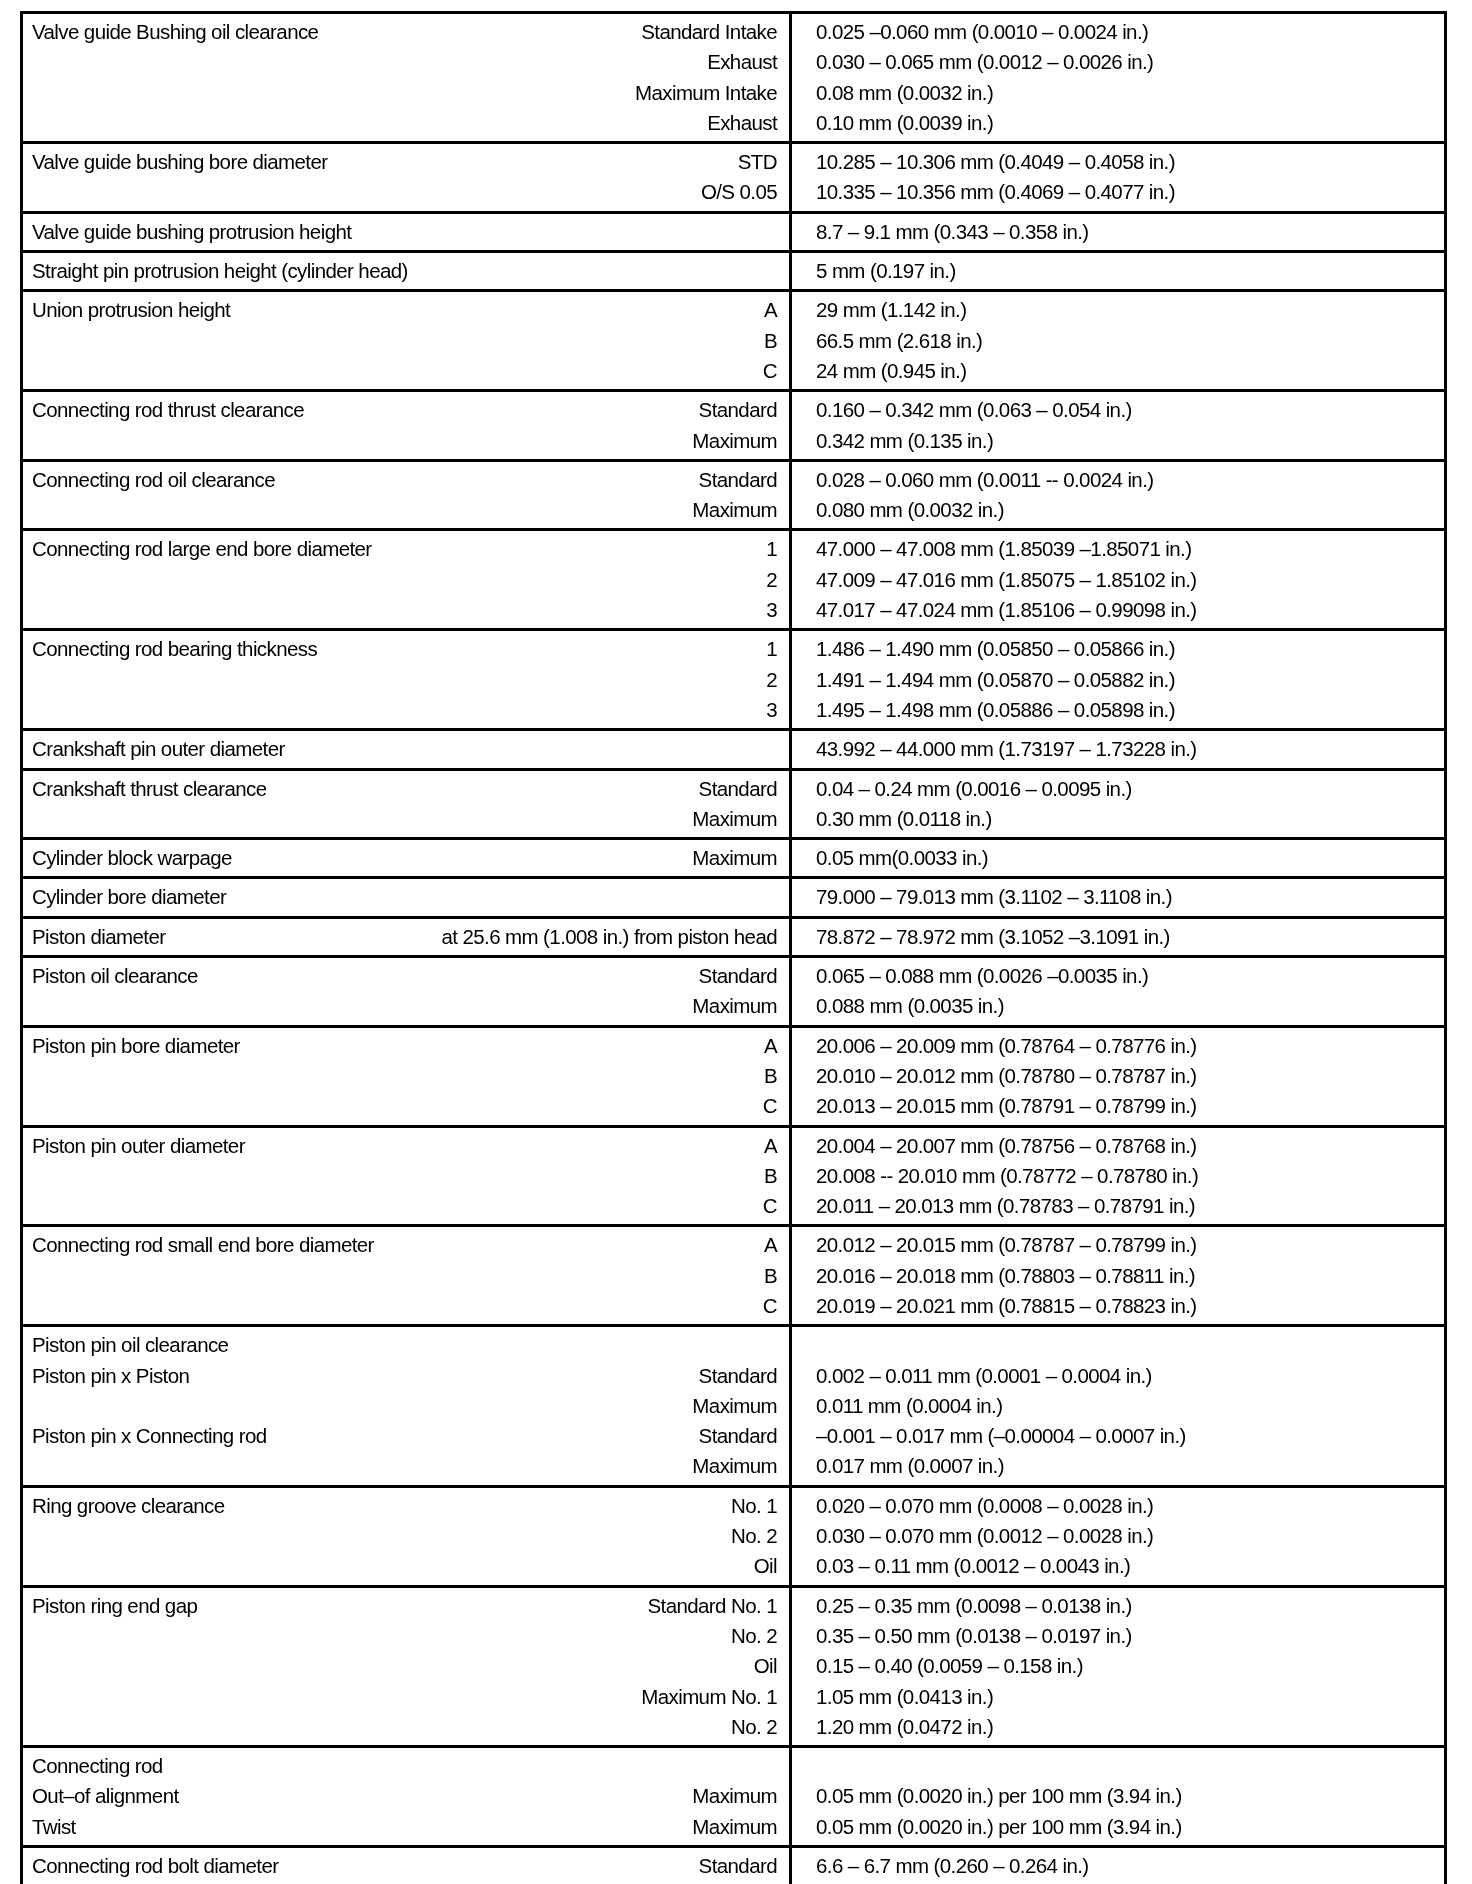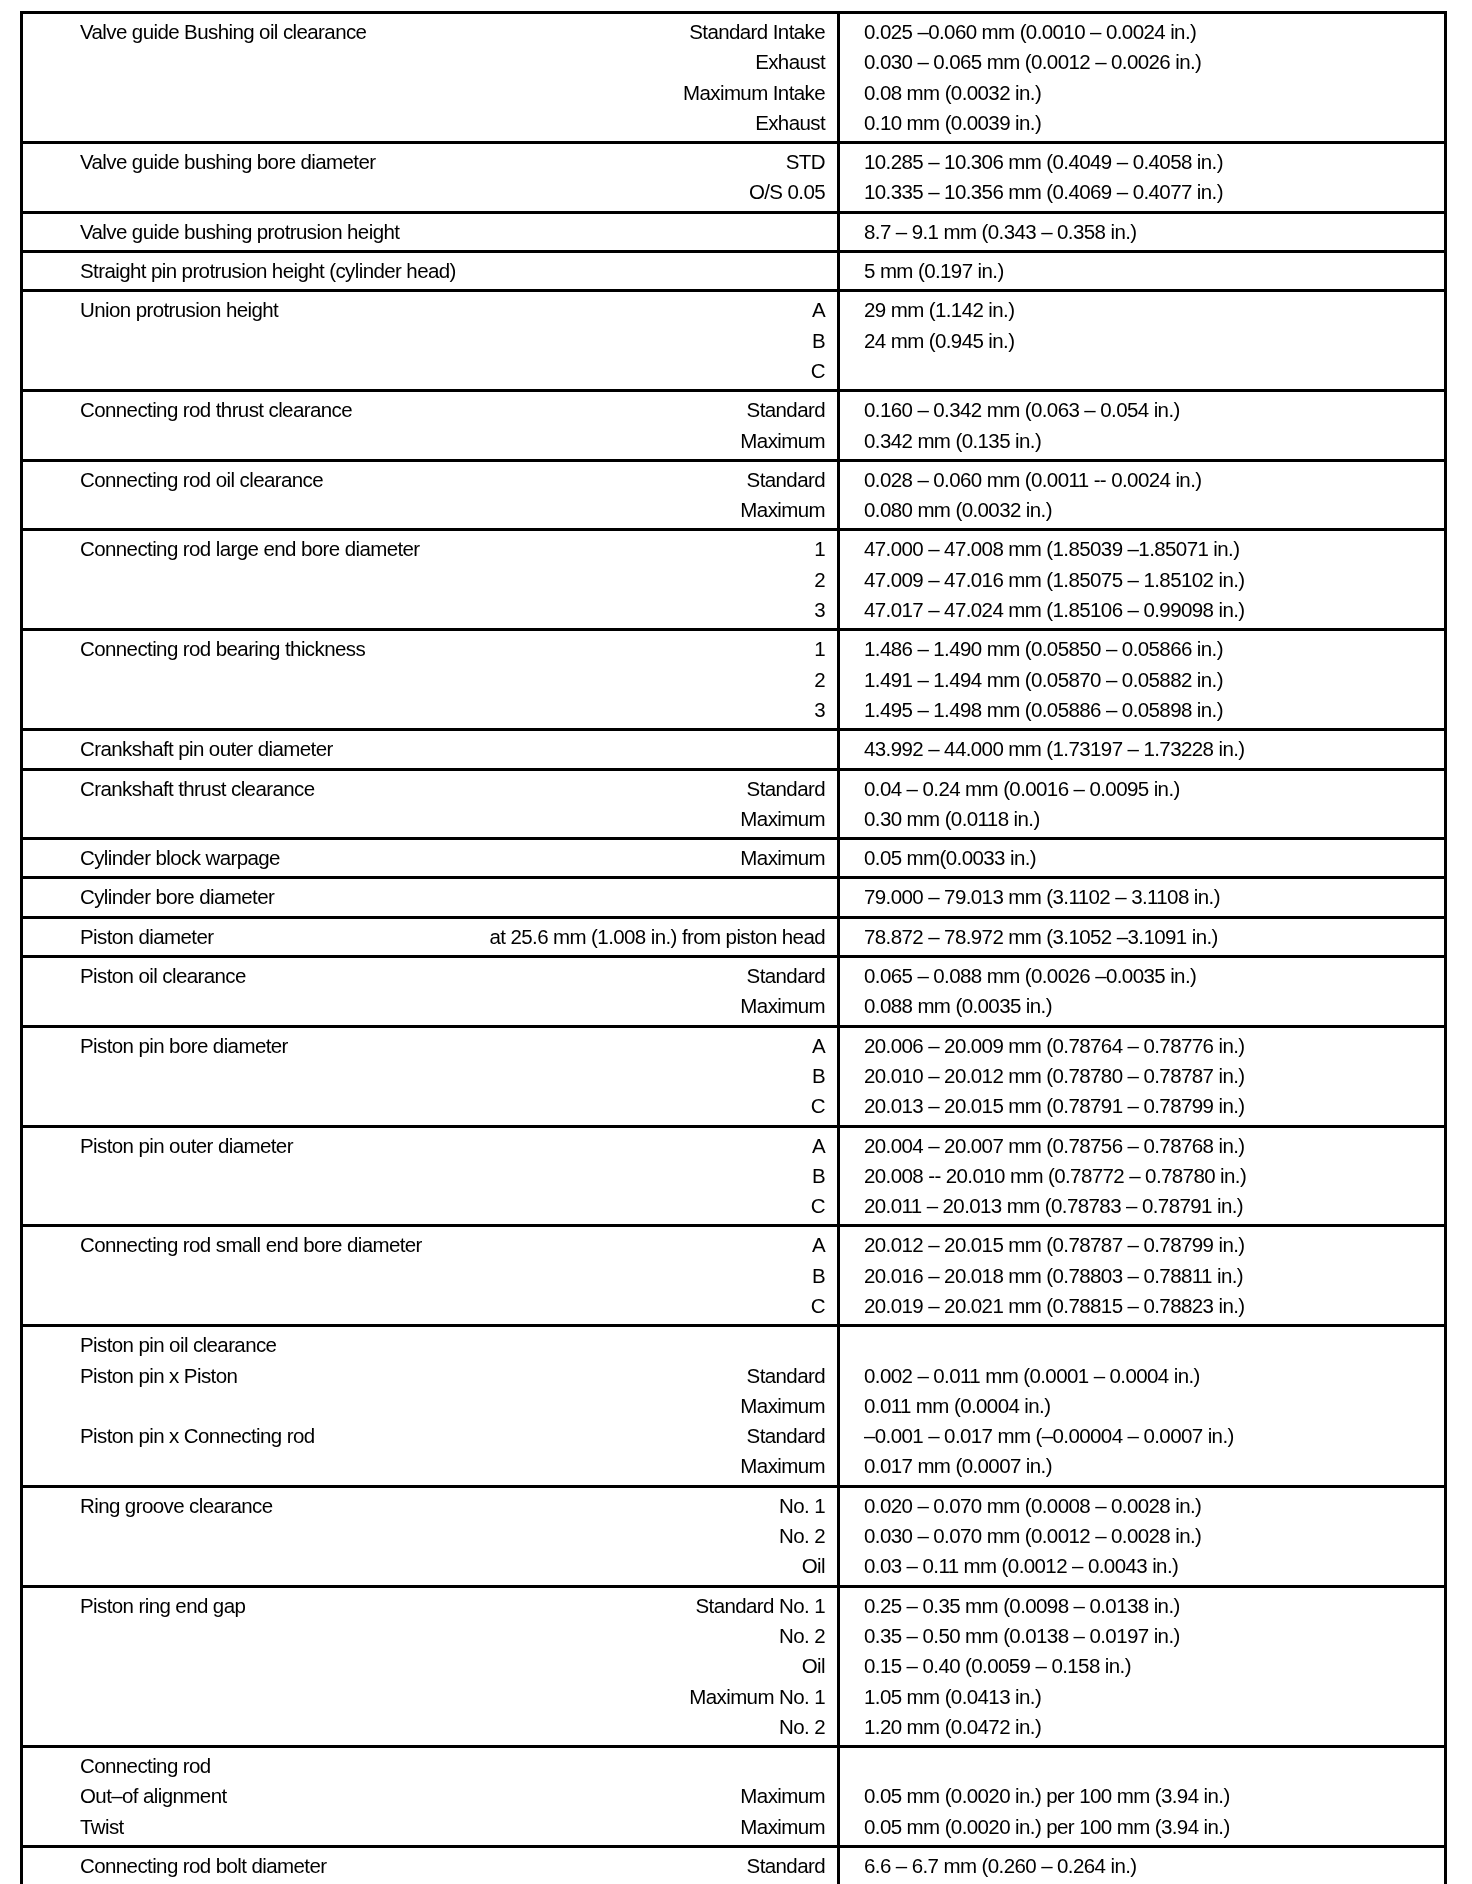--- a/index.html
+++ b/index.html
@@ -5,21 +5,21 @@
   html, body { margin: 0; padding: 0; background: #ffffff; }
   body { width: 1472px; height: 1884px; position: relative; overflow: hidden; }
   .spec-table {
     position: absolute; left: 20px; top: 11px; width: 1427px;
     border: 3px solid #000; box-sizing: border-box;
     font-family: "Liberation Sans", sans-serif; font-size: 20.5px; color: #000;
     letter-spacing: -0.6px;
   }
   .row { display: flex; border-top: 3px solid #000; box-sizing: border-box; }
   .row:first-child { border-top: none; }
-  .left { width: 769px; display: flex; justify-content: center; box-sizing: border-box; padding: 3px 12px 3px 9px; border-right: 3px solid #000; margin-left: 48px; }
+  .left { width: 769px; display: flex; justify-content: center; box-sizing: border-box; padding: 3px 12px 3px 9px; border-right: 3px solid #000; }
   .right { flex: 1; box-sizing: border-box; padding: 3px 8px 3px 24px; }
   .line { height: 30.3px; line-height: 30px; white-space: nowrap; }
   .names { flex: 1; }
   .quals { text-align: right; }
 </style>
 </head>
 <body>
 
 <div class="spec-table" id="spec-table">
     <div class="row">
@@ -94,20 +94,21 @@
           <div class="line"></div>
         </div>
         <div class="quals">
           <div class="line">A</div>
           <div class="line">B</div>
           <div class="line">C</div>
         </div>
       </div>
       <div class="right">
         <div class="line">29 mm (1.142 in.)</div>
+        <div class="line">66.5 mm (2.618 in.)</div>
         <div class="line">24 mm (0.945 in.)</div>
       </div>
     </div>
     <div class="row">
       <div class="left">
         <div class="names">
           <div class="line">Connecting rod thrust clearance</div>
           <div class="line"></div>
         </div>
         <div class="quals">

